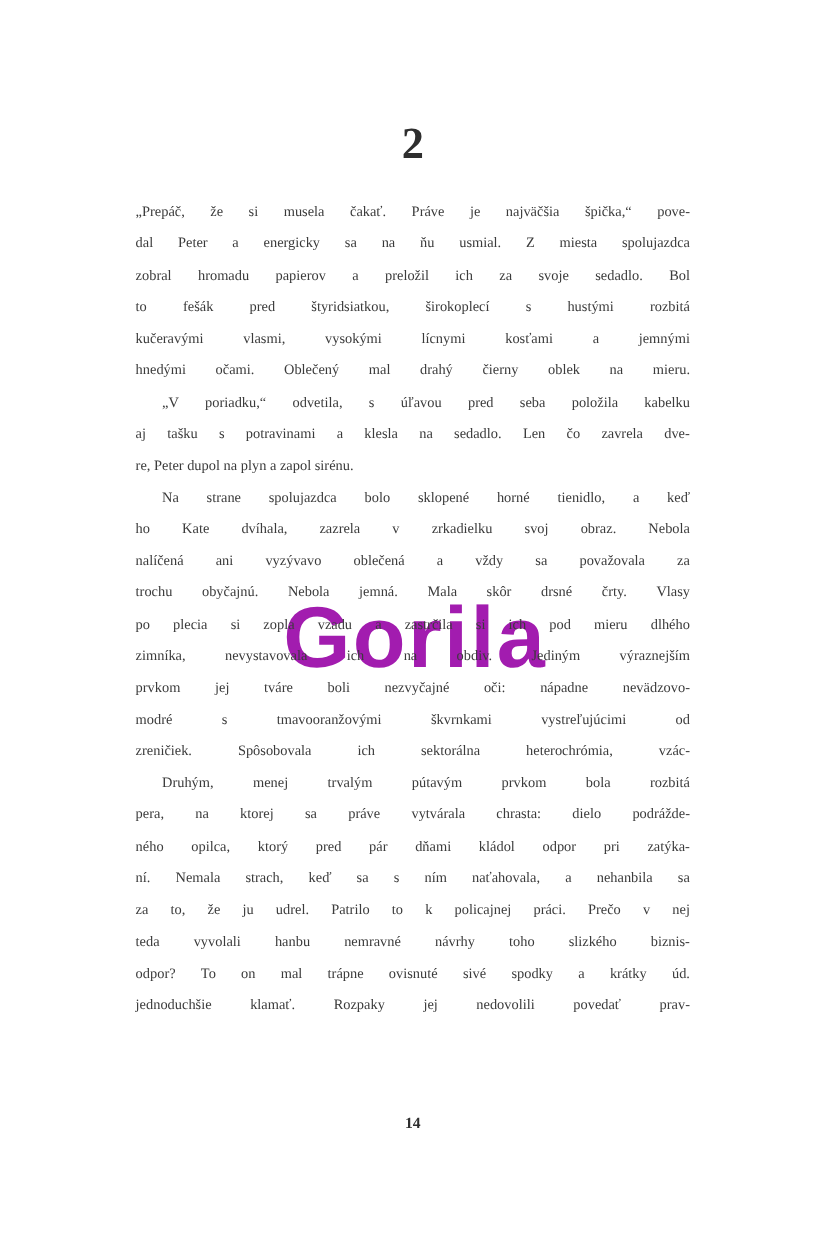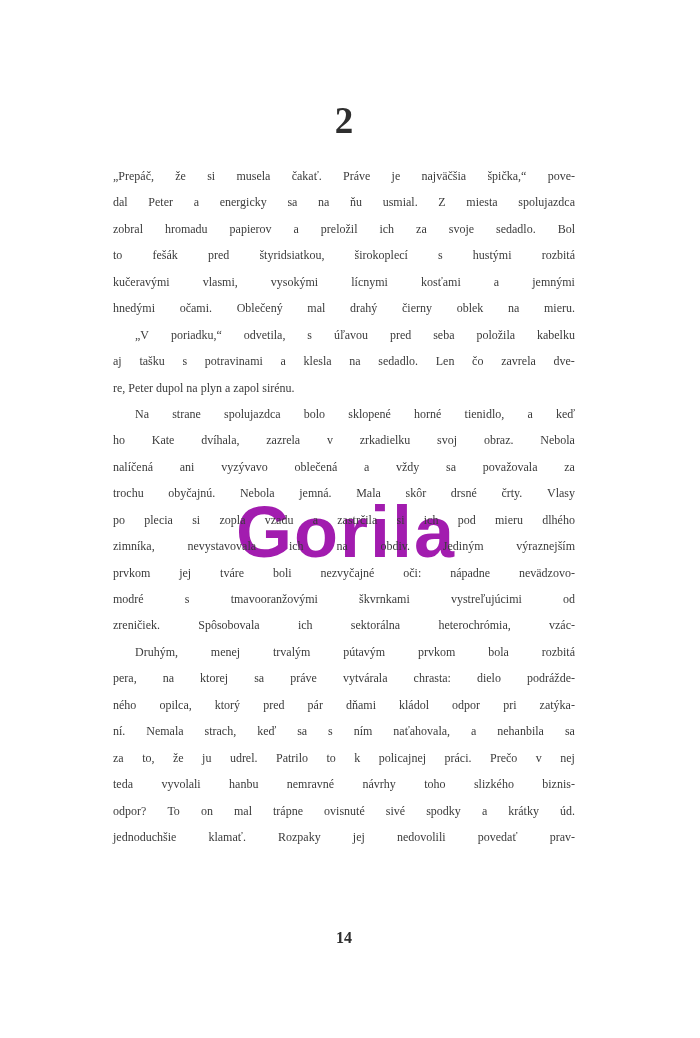--- a/index.html
+++ b/index.html
@@ -55,21 +55,21 @@
     justify-content: space-between;
     column-gap: 4px;
   }
   .line.indent { padding-left: 22px; }
   .folio {
     position: absolute;
     left: 113px; top: 929px;
     width: 462px;
     z-index: 1;
     text-align: center;
-    font-size: 16px;
+    font-size: 13px;
     font-weight: bold;
     color: #2e2e2e;
     line-height: 1.1;
   }
 </style>
 </head>
 <body>
 
 <div class="page">
   <div class="watermark">Gorila</div>

